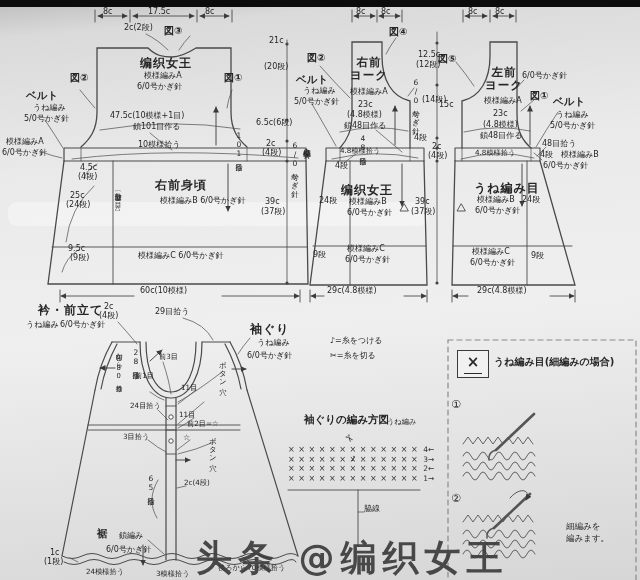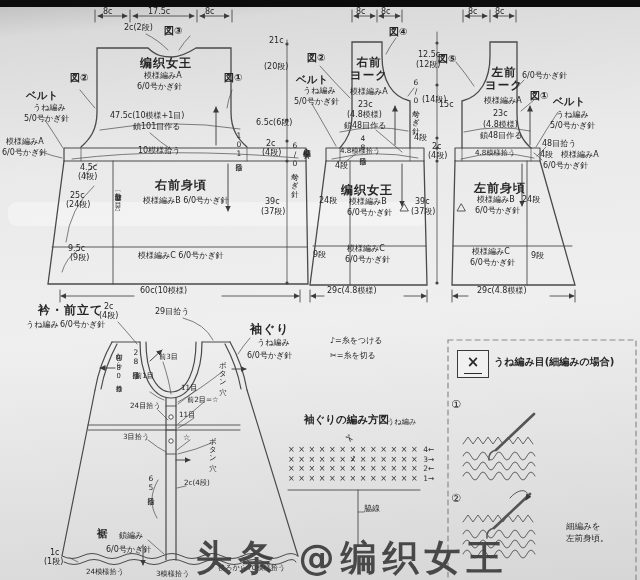--- a/index.html
+++ b/index.html
@@ -219,30 +219,30 @@
   <div class="lbl t" style="left:140px;top:57px">编织女王</div>
   <div class="lbl" style="left:144px;top:72px">模様編みA</div>
   <div class="lbl" style="left:137px;top:83px">6/0号かぎ針</div>
   <div class="lbl b" style="left:26px;top:90px">ベルト</div>
   <div class="lbl" style="left:33px;top:104px">うね編み</div>
   <div class="lbl" style="left:24px;top:115px">5/0号かぎ針</div>
   <div class="lbl" style="left:6px;top:138px">模様編みA</div>
   <div class="lbl" style="left:2px;top:149px">6/0号かぎ針</div>
   <div class="lbl" style="left:110px;top:112px">47.5c(10模様+1目)</div>
   <div class="lbl" style="left:133px;top:123px">鎖101目作る</div>
-  <div class="lbl" style="left:138px;top:147px">10模様拾う</div>
+  <div class="lbl" style="left:138px;top:141px">10模様拾う</div>
   <div class="lbl v" style="left:234px;top:131px">101目拾う</div>
   <div class="lbl" style="left:80px;top:164px">4.5c</div>
   <div class="lbl" style="left:78px;top:173px">(4段)</div>
   <div class="lbl" style="left:70px;top:192px">25c</div>
   <div class="lbl" style="left:66px;top:201px">(24段)</div>
   <div class="lbl" style="left:68px;top:245px">9.5c</div>
   <div class="lbl" style="left:70px;top:254px">(9段)</div>
   <div class="lbl t" style="left:155px;top:179px">右前身頃</div>
-  <div class="lbl" style="left:143px;top:197px">模様編みB 6/0号かぎ針</div>
+  <div class="lbl" style="left:160px;top:197px">模様編みB 6/0号かぎ針</div>
   <div class="lbl v2" style="left:113px;top:188px">〔分散増し目〕=△</div>
   <div class="lbl" style="left:138px;top:252px">模様編みC 6/0号かぎ針</div>
   <div class="lbl" style="left:140px;top:287px">60c(10模様)</div>
 
   <div class="lbl" style="left:269px;top:37px">21c</div>
   <div class="lbl" style="left:264px;top:63px">(20段)</div>
   <div class="lbl" style="left:256px;top:119px">6.5c(6段)</div>
   <div class="lbl" style="left:266px;top:140px">2c</div>
   <div class="lbl" style="left:262px;top:149px">(4段)</div>
   <div class="lbl" style="left:265px;top:198px">39c</div>
@@ -295,44 +295,44 @@
   <div class="lbl" style="left:522px;top:72px">6/0号かぎ針</div>
   <div class="lbl f" style="left:530px;top:90px">図①</div>
   <div class="lbl b" style="left:553px;top:96px">ベルト</div>
   <div class="lbl" style="left:556px;top:111px">うね編み</div>
   <div class="lbl" style="left:550px;top:122px">5/0号かぎ針</div>
   <div class="lbl" style="left:493px;top:110px">23c</div>
   <div class="lbl" style="left:483px;top:121px">(4.8模様)</div>
   <div class="lbl" style="left:480px;top:132px">鎖48目作る</div>
   <div class="lbl" style="left:542px;top:140px">48目拾う</div>
   <div class="lbl s8" style="left:475px;top:149px">4.8模様拾う</div>
-  <div class="lbl" style="left:540px;top:151px">4段　模様編みA</div>
+  <div class="lbl" style="left:540px;top:151px">4段　模様編みB</div>
   <div class="lbl" style="left:543px;top:162px">6/0号かぎ針</div>
-  <div class="lbl t" style="left:474px;top:182px">左前身頃</div>
+  <div class="lbl t" style="left:474px;top:182px">うね編み目</div>
   <div class="lbl" style="left:477px;top:196px">模様編みB</div>
   <div class="lbl" style="left:522px;top:196px">24段</div>
   <div class="lbl" style="left:475px;top:207px">6/0号かぎ針</div>
   <div class="lbl" style="left:472px;top:248px">模様編みC</div>
   <div class="lbl" style="left:470px;top:259px">6/0号かぎ針</div>
   <div class="lbl" style="left:531px;top:252px">9段</div>
   <div class="lbl" style="left:477px;top:287px">29c(4.8模様)</div>
 
   <div class="lbl t" style="left:38px;top:304px">衿・前立て</div>
   <div class="lbl" style="left:104px;top:303px">2c</div>
   <div class="lbl" style="left:99px;top:312px">(4段)</div>
   <div class="lbl" style="left:155px;top:308px">29目拾う</div>
   <div class="lbl" style="left:26px;top:321px">うね編み</div>
   <div class="lbl" style="left:60px;top:321px">6/0号かぎ針</div>
   <div class="lbl v2" style="left:114px;top:348px">合印から80目拾う</div>
   <div class="lbl v" style="left:131px;top:348px">28目拾う</div>
   <div class="lbl s8" style="left:159px;top:353px">前3目</div>
   <div class="lbl s8" style="left:135px;top:372px">前1目</div>
   <div class="lbl s8" style="left:130px;top:402px">24目拾う</div>
   <div class="lbl s8" style="left:181px;top:384px">11目</div>
-  <div class="lbl s8" style="left:187px;top:396px">前2目=☆</div>
+  <div class="lbl s8" style="left:187px;top:420px">前2目=☆</div>
   <div class="lbl s8" style="left:179px;top:411px">11目</div>
   <div class="lbl v" style="left:218px;top:356px">ボタン穴</div>
   <div class="lbl v" style="left:208px;top:432px">ボタン穴</div>
   <div class="lbl" style="left:183px;top:434px">☆</div>
   <div class="lbl s8" style="left:123px;top:433px">3目拾う</div>
   <div class="lbl v" style="left:146px;top:474px">65目拾う</div>
   <div class="lbl s8" style="left:184px;top:479px">2c(4段)</div>
   <div class="lbl b" style="left:97px;top:528px">裾</div>
   <div class="lbl" style="left:119px;top:532px">鎖編み</div>
   <div class="lbl" style="left:106px;top:546px">6/0号かぎ針</div>
@@ -358,16 +358,16 @@
       <div class="xrow"><span>× × × × × × × × × × × × ×</span><span class="xnum">2←</span></div>
       <div class="xrow"><span>× × × × × × × × × × × × ×</span><span class="xnum">1→</span></div>
     </div>
   <div class="lbl" style="left:364px;top:505px">脇線</div>
 
   <div class="sym-box">×<i></i></div>
   <div class="lbl" style="left:494px;top:356px;font-weight:bold;font-size:10px">うね編み目(細編みの場合)</div>
   <div class="lbl s12" style="left:451px;top:399px">①</div>
   <div class="lbl s12" style="left:451px;top:493px">②</div>
   <div class="lbl p9" style="left:566px;top:520px">細編みを
-左前身頃。</div>
+編みます。</div>
 
   <div class="wm">头条 @编织女王</div>
 </div>
 
 </body></html>

